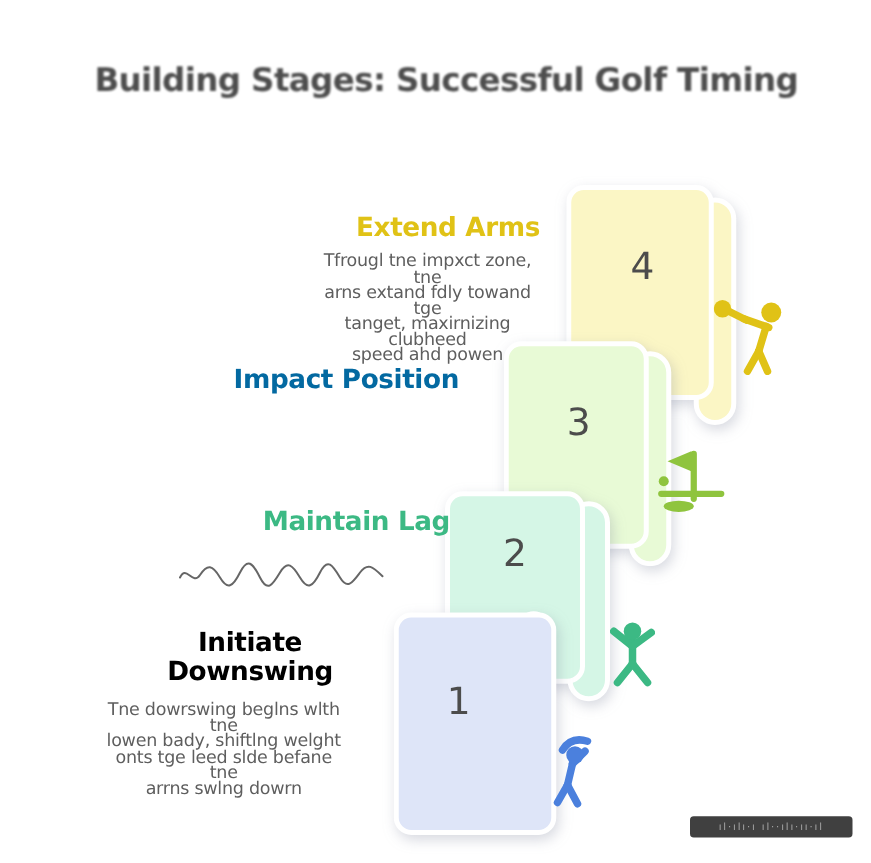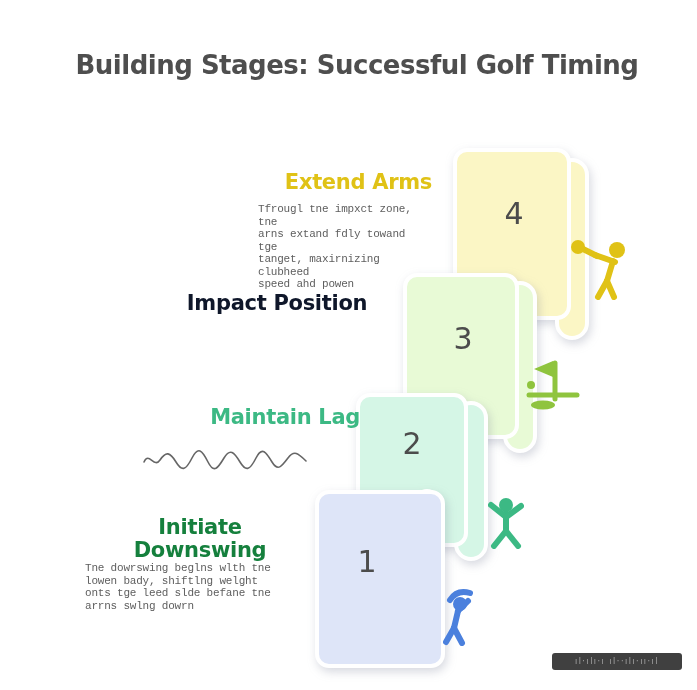--- a/index.html
+++ b/index.html
@@ -12,22 +12,22 @@
   .title{
     left:0;right:0;top:50px;text-align:center;
     font-size:26px;font-weight:bold;color:#4e4e4e;letter-spacing:-.5px;
     filter:blur(.7px);
   }
   .step-heading{
     font-weight:bold;font-size:21px;text-align:center;line-height:23px;
     filter:blur(.35px);letter-spacing:-.3px;
   }
   .garble{
-    font-size:11px;line-height:12.5px;color:#5e5e5e;text-align:left;
-    filter:blur(.55px);letter-spacing:-.2px;font-family:Liberation Mono, monospace;
+    font-size:14px;line-height:12.5px;color:#5e5e5e;text-align:center;
+    filter:blur(.55px);letter-spacing:-.2px;
   }
   .scroll-num{
     width:34px;text-align:center;font-size:30px;color:#4c4c4c;
     filter:blur(.3px);
   }
   .scroll-svg{filter:drop-shadow(2px 4px 5px rgba(110,120,145,.28));}
   .scroll-shape{stroke:#ffffff;stroke-width:4;}
   .icon-svg{filter:blur(.25px);}
   .watermark{
     left:552px;top:653px;width:130px;height:17px;background:#404040;border-radius:3px;
@@ -70,28 +70,28 @@
   <div class="abs scroll-num" style="left:497px;top:196px">4</div>
 
   <div class="abs step-heading" style="left: 252px; top: 171px; width: 180px; color: rgb(224, 194, 22); text-align: right;">Extend Arms</div>
   <div class="abs garble" style="left:258px;top:203px;width:168px">
     <div>Tfrougl tne impxct zone, tne</div>
     <div>arns extand fdly towand tge</div>
     <div>tanget, maxirnizing clubheed</div>
     <div>speed ahd powen</div>
   </div>
 
-  <div class="abs step-heading" style="left: 172px; top: 292px; width: 210px; color: #0f172a;">Impact Position</div>
+  <div class="abs step-heading" style="left: 172px; top: 292px; width: 210px; color: #0369a1;">Impact Position</div>
 
   <div class="abs step-heading" style="left: 160px; top: 406px; width: 200px; color: rgb(60, 185, 132); text-align: right;">Maintain Lag</div>
   <svg class="abs" style="left:140px;top:447px" width="174" height="28">
     <path class="squiggle" d="M4,15 C9,4 14,22 20,13 S30,5 36,15 S46,23 52,11 S62,3 68,15 S78,21 84,11 S94,5 100,15 S110,23 116,11 S126,5 132,15 S142,19 148,11 S158,6 166,14"></path>
   </svg>
 
-  <div class="abs step-heading" style="left: 115px; top: 516px; width: 170px; color: #15803d;">
+  <div class="abs step-heading" style="left: 115px; top: 503px; width: 170px; color: #000000;">
     <div>Initiate</div>
     <div>Downswing</div>
   </div>
   <div class="abs garble" style="left:85px;top:562px;width:188px">
     <div>Tne dowrswing beglns wlth tne</div>
     <div>lowen bady, shiftlng welght</div>
     <div>onts tge leed slde befane tne</div>
     <div>arrns swlng dowrn</div>
   </div>
 

